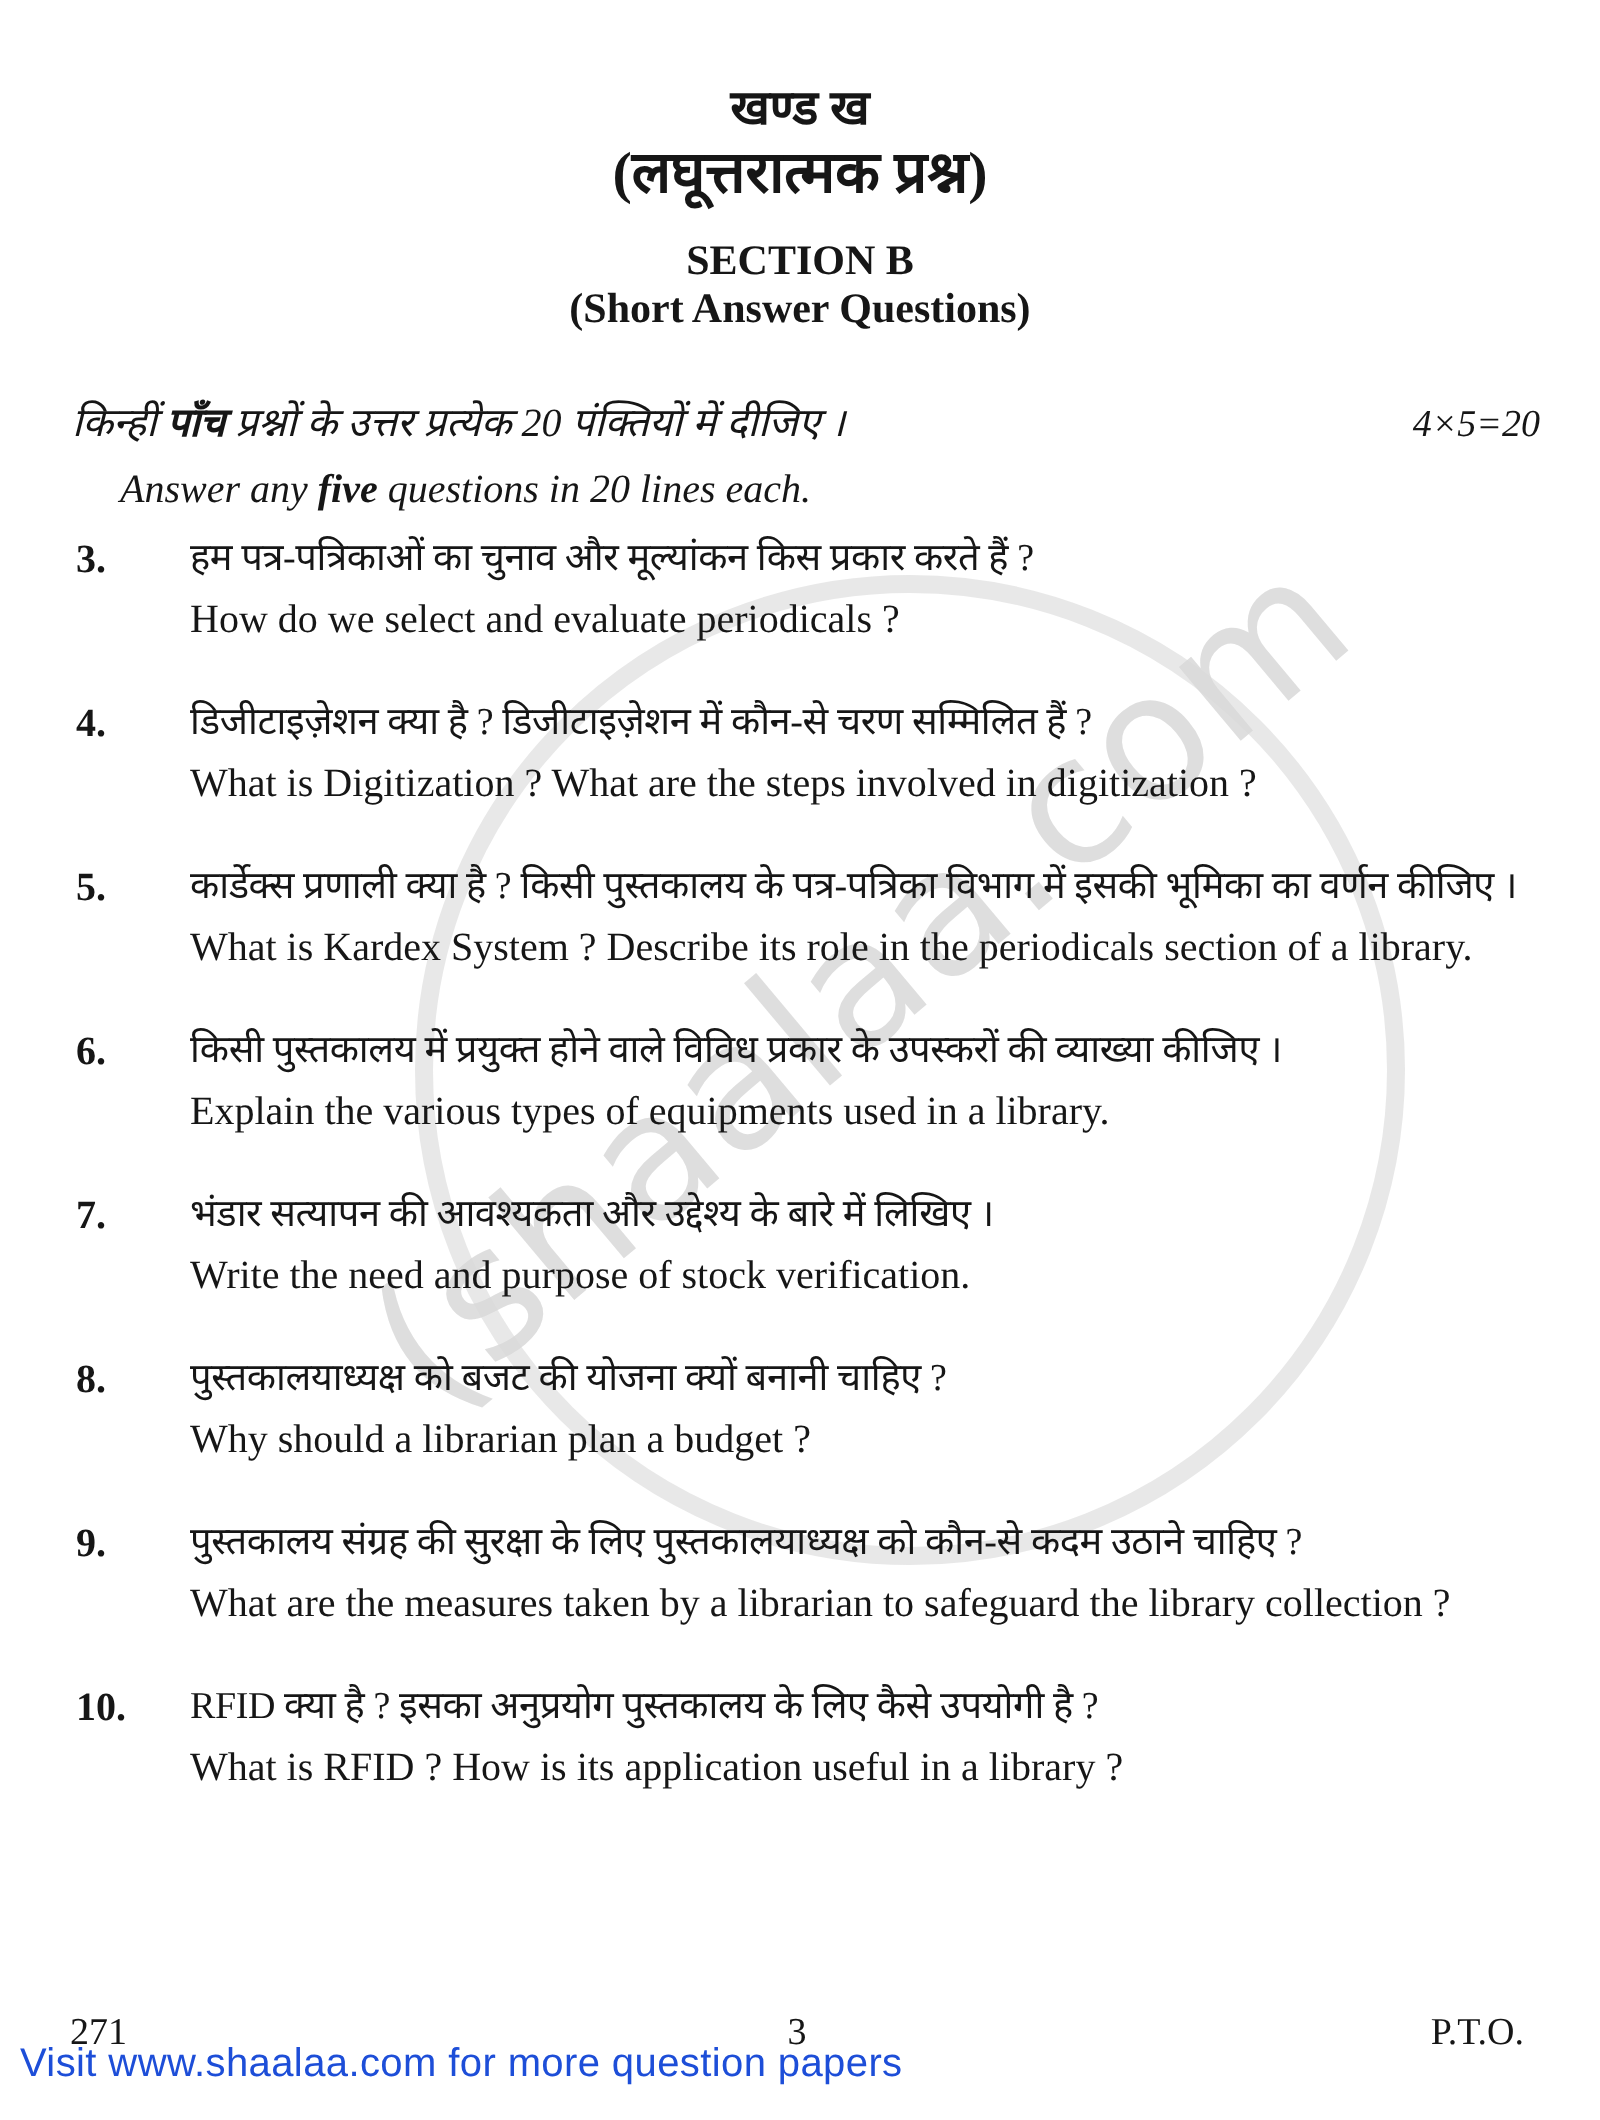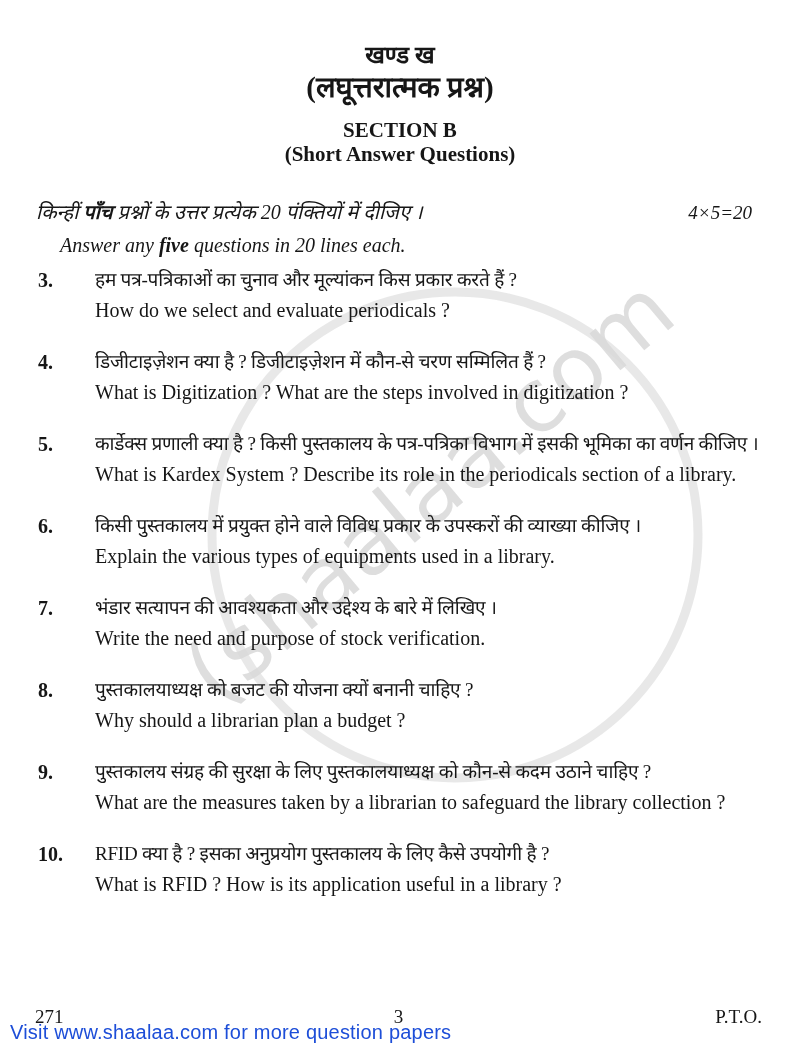--- a/index.html
+++ b/index.html
@@ -12,21 +12,21 @@
   
   .watermark { position:absolute; left:0; top:0; z-index:0; }
   
   .content { position:relative; z-index:1; }
   .header { position:absolute; top:40px; left:0; right:0; text-align:center; }
   .hdr-hi-title { font-size:24px; font-weight:bold; line-height:30px; }
   .hdr-hi-sub   { font-size:29px; font-weight:bold; line-height:30px; margin-top:2px; }
   .hdr-en-title { font-size:21px; font-weight:bold; line-height:24px; margin-top:16px; }
   .hdr-en-sub   { font-size:21px; font-weight:bold; line-height:24px; }
 
-  .instructions { position:absolute; top:186px; left:36px; right:48px; }
+  .instructions { position:absolute; top:186px; left:36px; right:30px; }
   .instr-row { display:flex; justify-content:space-between; align-items:baseline; }
   .instr-hi { font-style:italic; font-size:20px; line-height:28px; }
   .instr-marks { font-style:italic; font-size:19px; white-space:nowrap;margin-top:16px; }
   .instr-en { font-style:italic; font-size:20px; line-height:26px; margin-top:6px;margin-left:24px; }
   .b { font-weight:bold; }
 
   .questions { position:absolute; top:264px; left:38px; right:38px; }
   .question { display:flex; margin-bottom:23px; }
   .q-num { width:57px; flex:0 0 57px; font-weight:bold; font-size:20px; line-height:32px; }
   .q-body { flex:1; min-width:0; }

